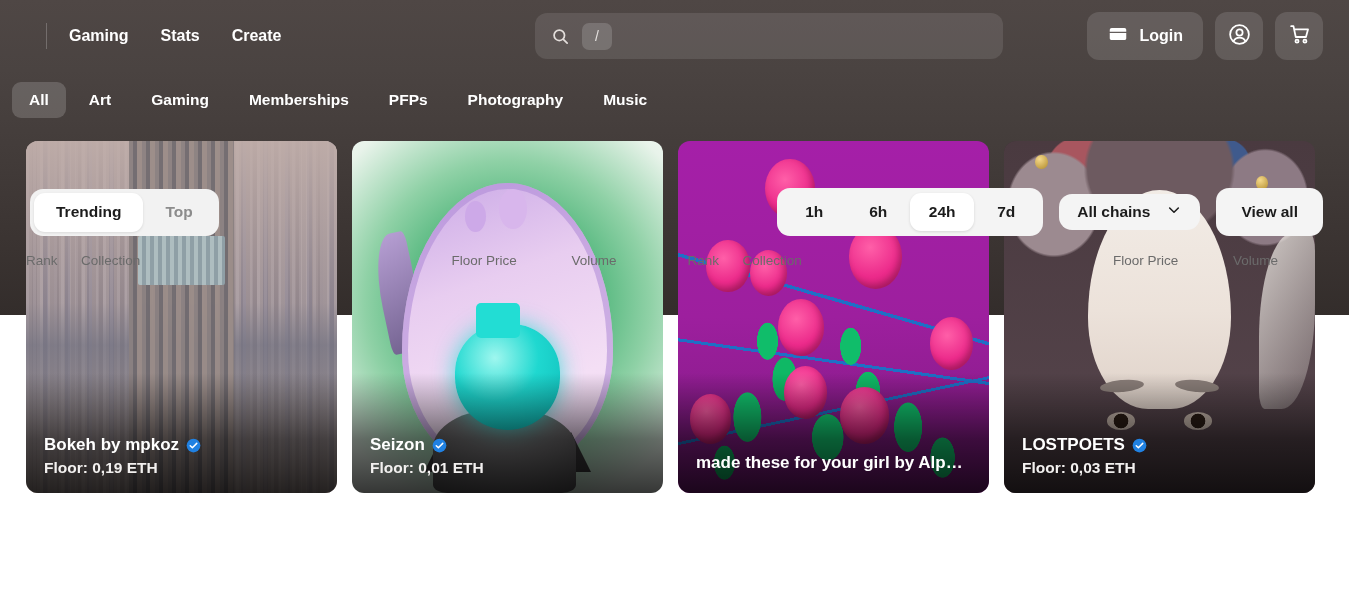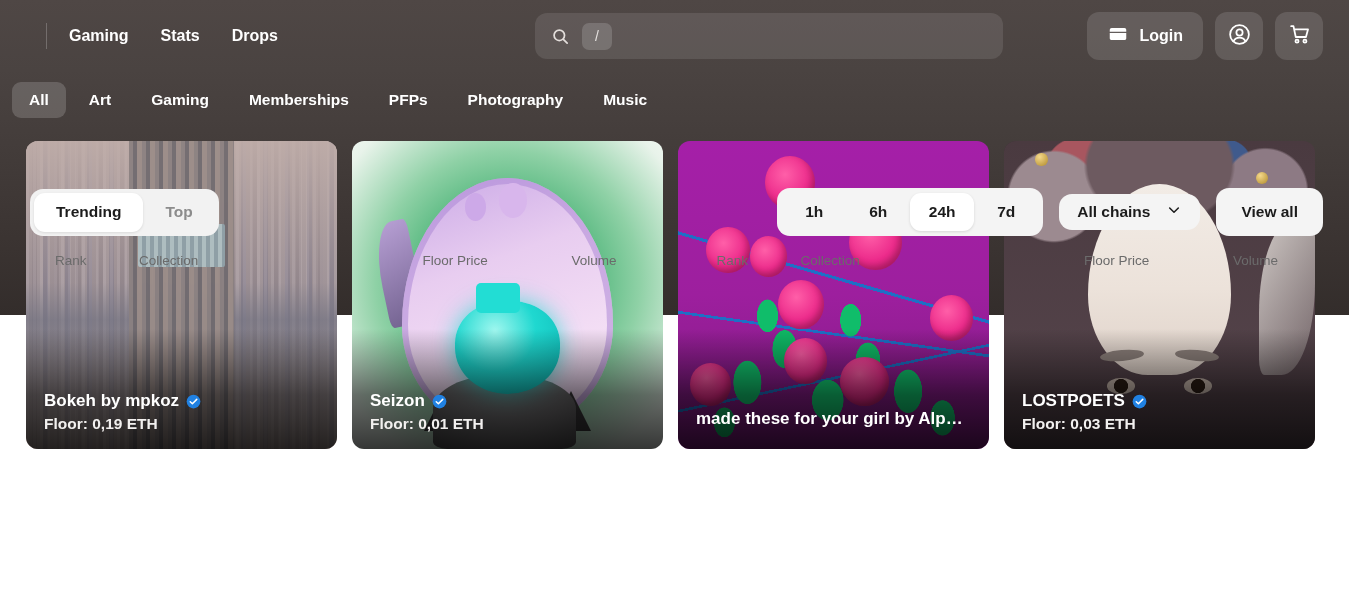--- a/index.html
+++ b/index.html
@@ -97,21 +97,21 @@
   .cat.active { background:rgba(255,255,255,.17); }
 
   
   .cards {
     position:relative; z-index:5;
     display:flex; gap:15px;
     padding:13px 26px 0 26px;
   }
   .card {
     position:relative;
-    width:311px; height:308px;
+    width:311px; height:352px;
     border-radius:12px; overflow:hidden; cursor:pointer;
     flex:0 0 auto;
   }
   .card-art { position:absolute; inset:0; }
   .card-overlay {
     position:absolute; left:0; right:0; bottom:0; height:120px;
     background:linear-gradient(180deg, rgba(0,0,0,0) 0%, rgba(0,0,0,.55) 55%, rgba(0,0,0,.78) 100%);
   }
   .card-text {
     position:absolute; left:18px; bottom:16px; right:14px;
@@ -316,40 +316,40 @@
   }
 
   
   .tables {
     position:relative; z-index:5;
     display:flex; padding:0 26px; margin-top:12px;
   }
   .table-col { width:649px; display:flex; align-items:center; }
   .table-col.right { margin-left:26px; }
   .th {
-    font-size:13.5px; color:#6b6b6b; font-weight:normal;margin-left:29px;
+    font-size:13.5px; color:#6b6b6b; font-weight:normal;
   }
   .th-rank { width:55px; }
   .th-collection { flex:1 1 auto; }
   .th-floor { width:120px; text-align:left; }
   .th-volume { width:90px; text-align:left; }
 </style>
 </head>
 <body>
 
 <div class="top-region">
 
   <header>
 
     <div class="divider-v"></div>
 
     <nav class="nav-links">
       <div class="nav-link">Gaming</div>
       <div class="nav-link">Stats</div>
-      <div class="nav-link">Drops</div>
+      <div class="nav-link">Create</div>
     </nav>
 
     <div class="search-wrap">
       <div class="search-box">
         <span class="search-icon">
           <svg width="19" height="19" viewBox="0 0 24 24" fill="none" stroke="#e3dedb" stroke-width="2.2" stroke-linecap="round">
             <circle cx="10.5" cy="10.5" r="6.6"></circle>
             <line x1="15.6" y1="15.6" x2="20.4" y2="20.4"></line>
           </svg>
         </span>

